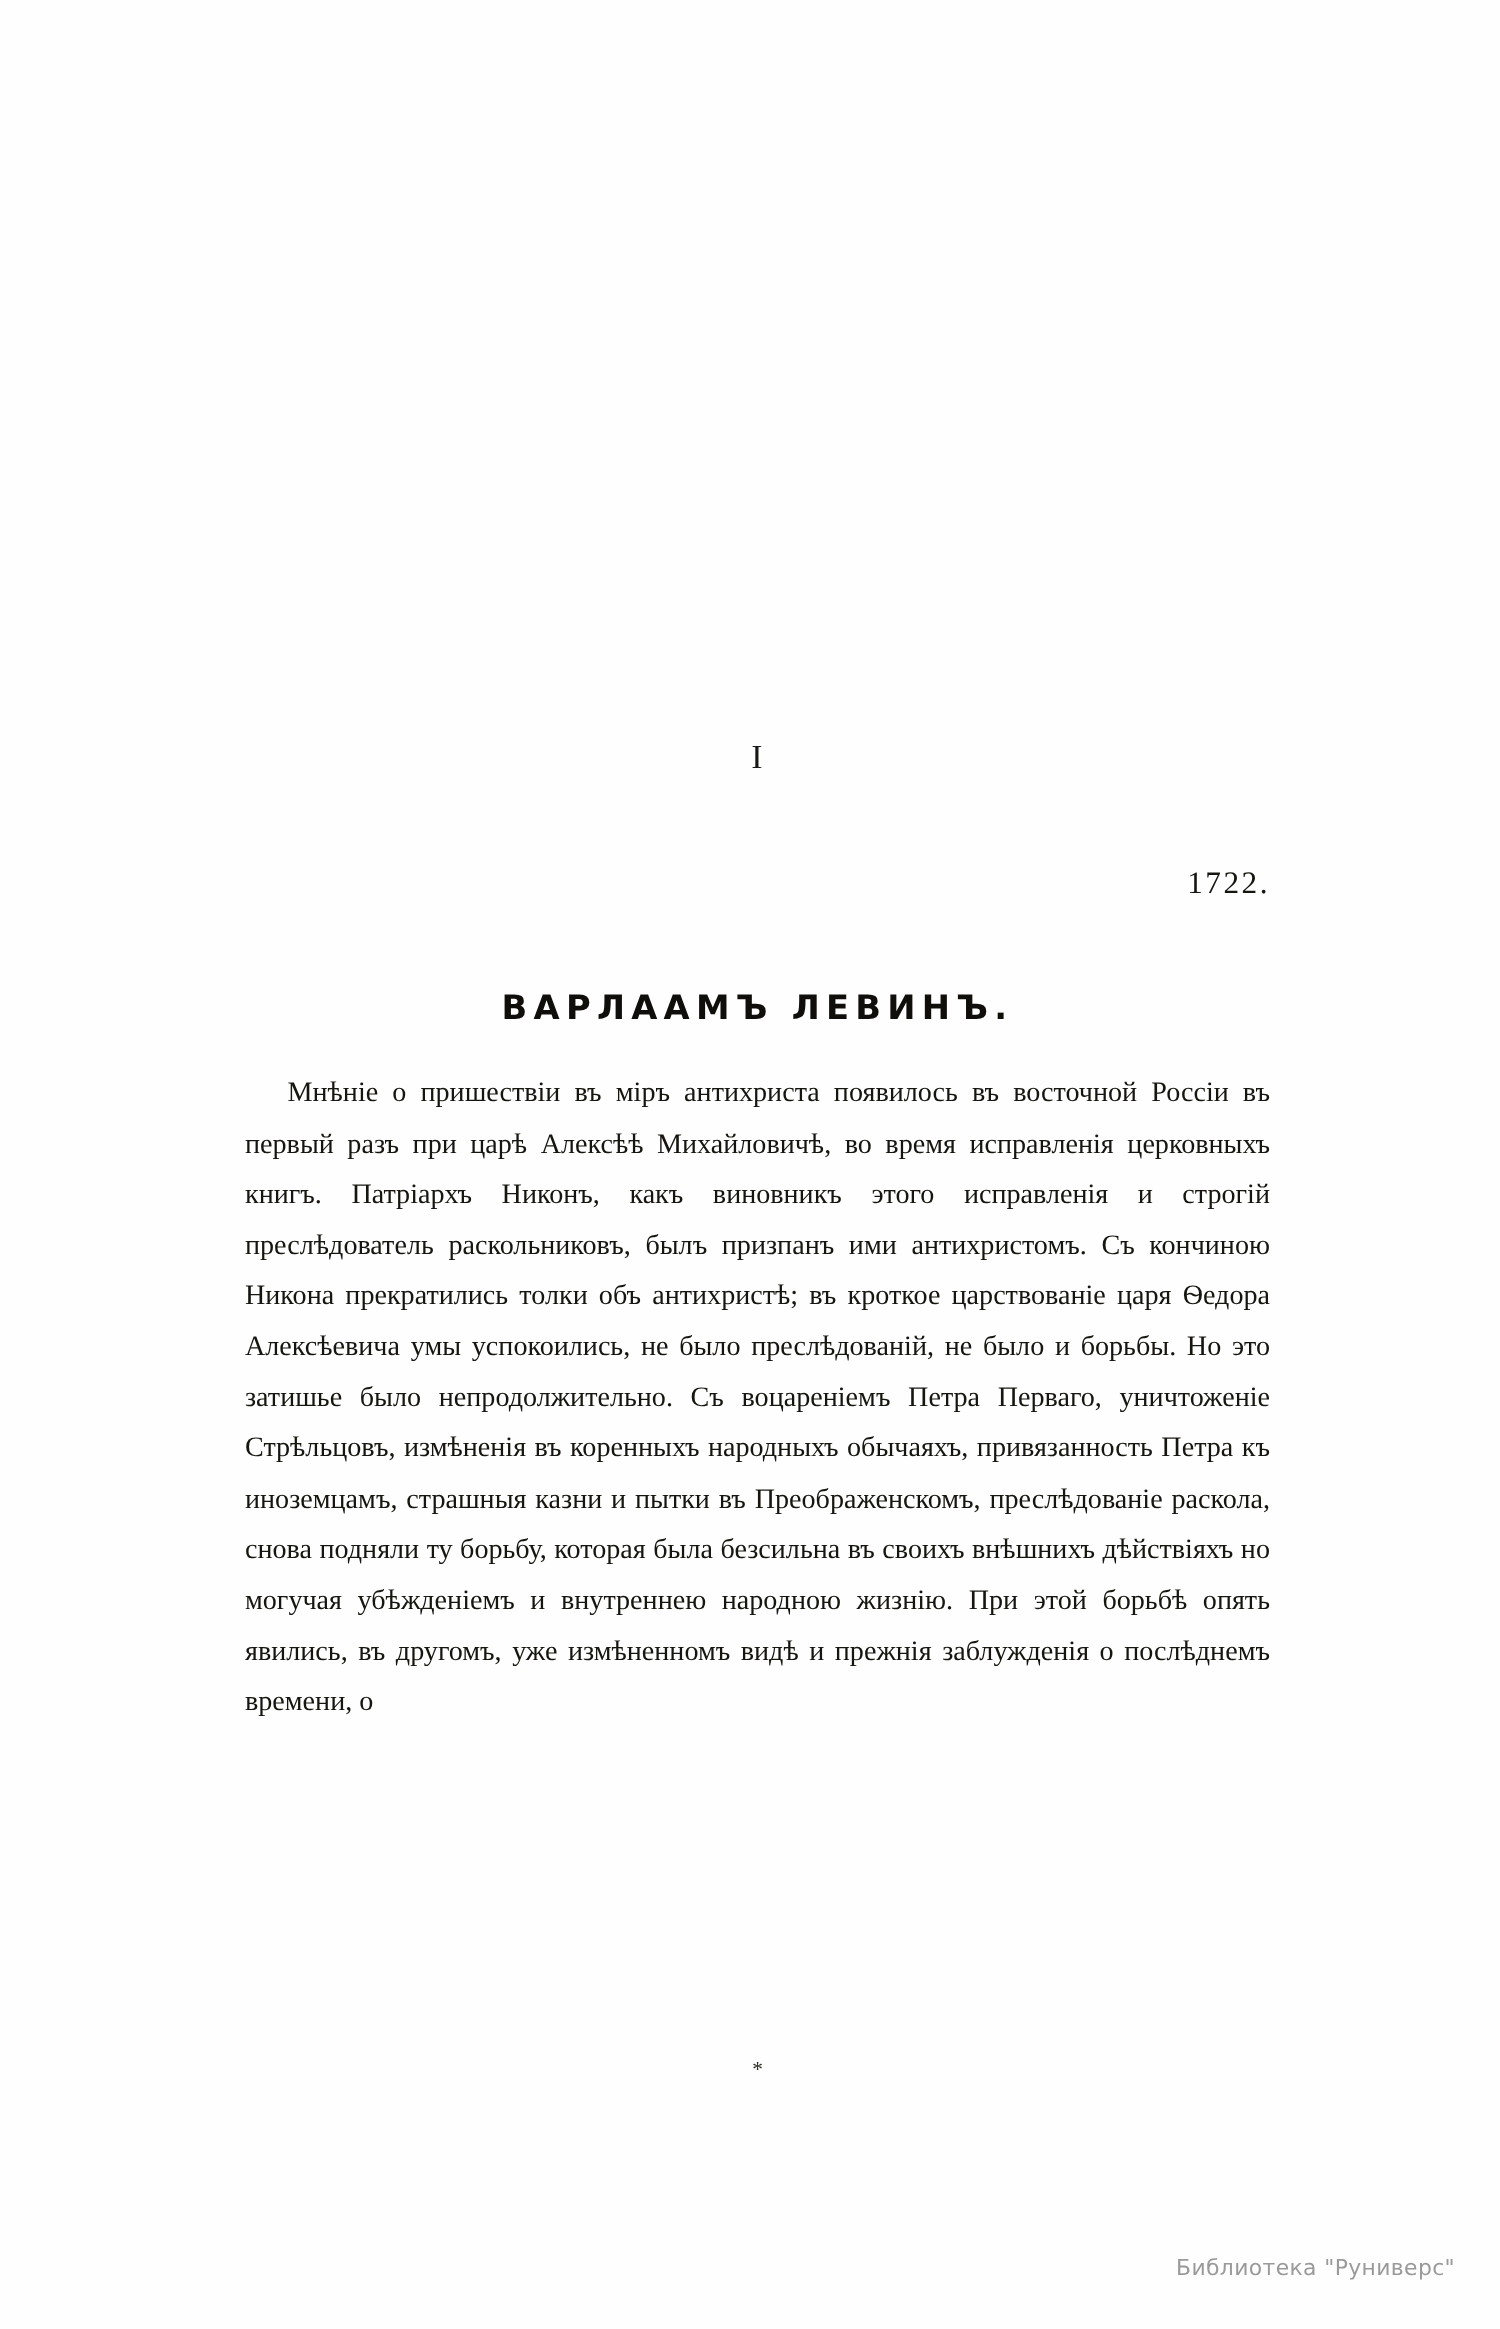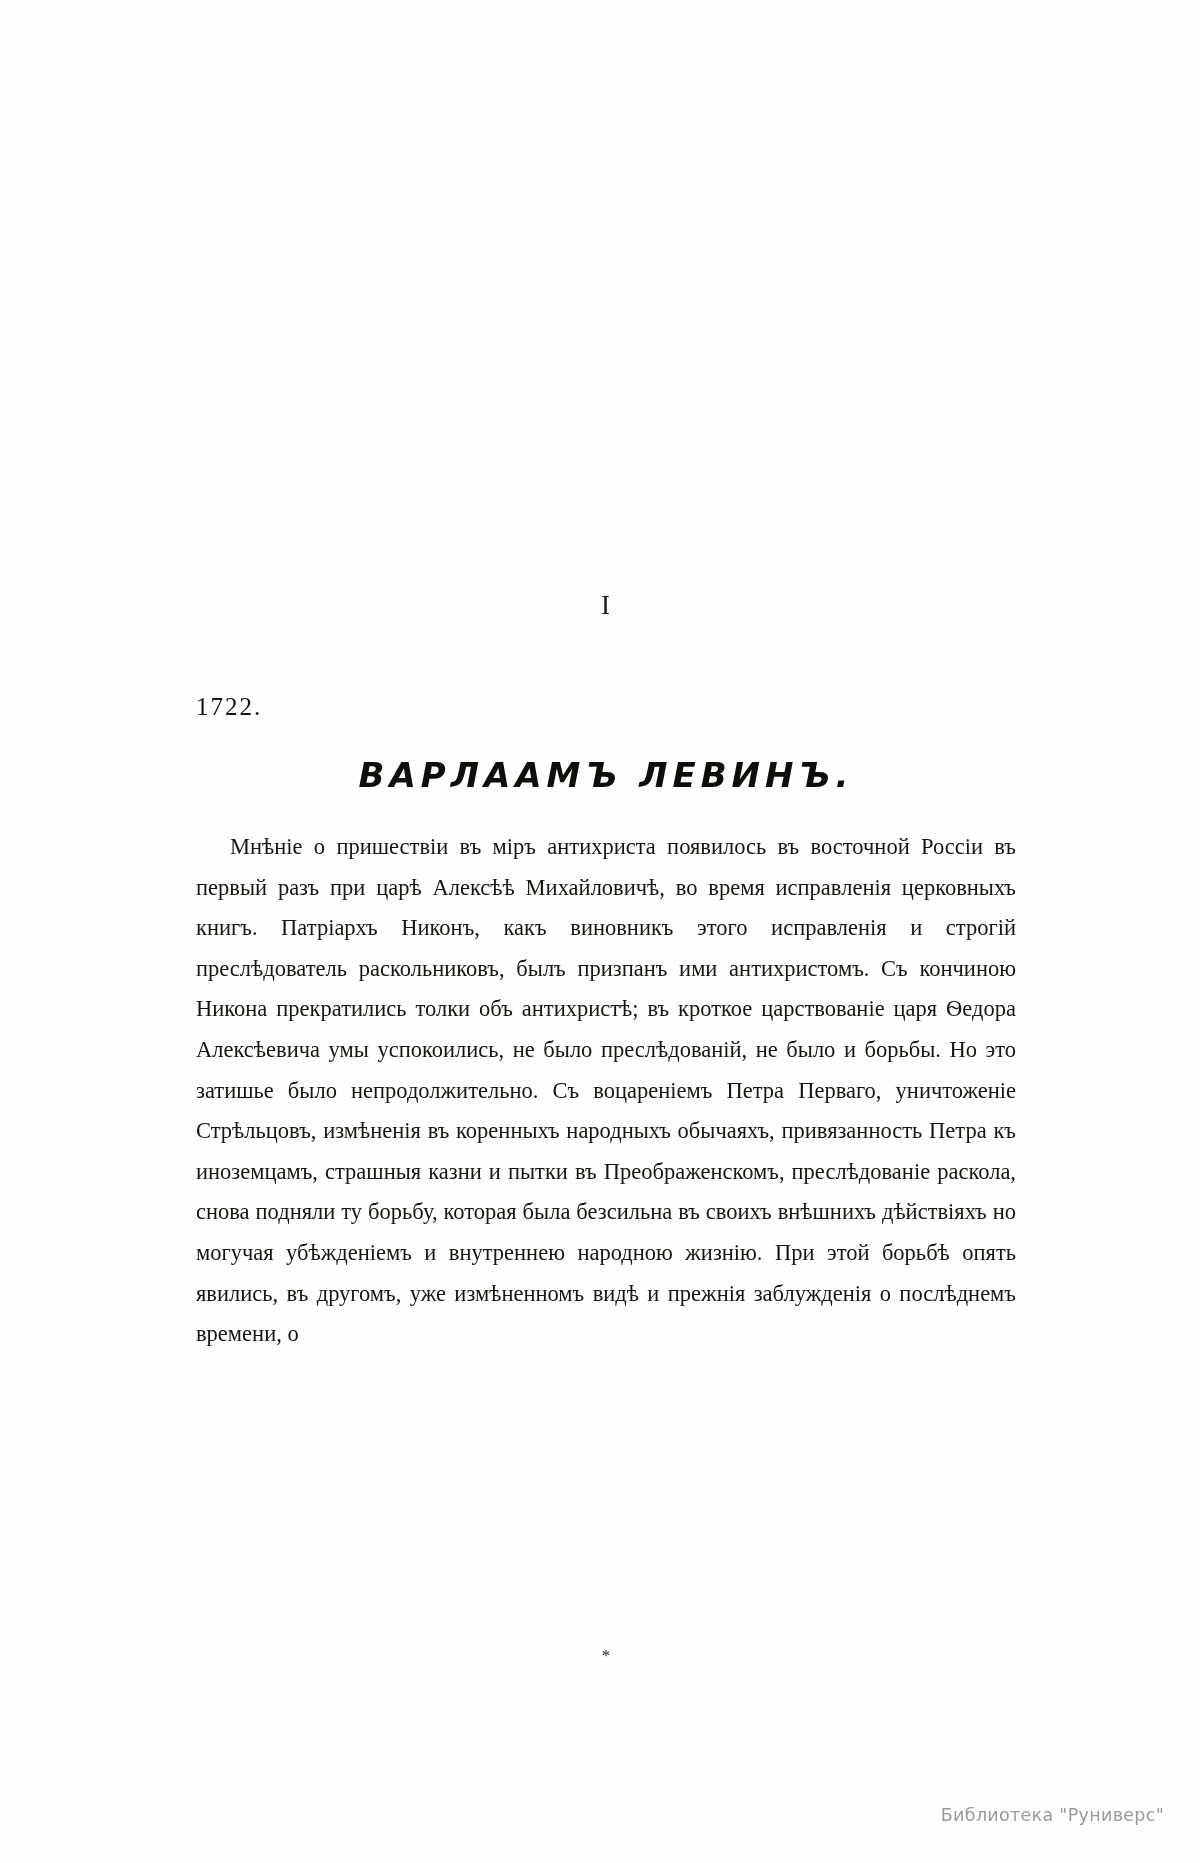--- a/index.html
+++ b/index.html
@@ -37,34 +37,33 @@
   .chapter-number {
     margin-top: 590px;
     text-align: center;
     font-size: 27px;
     letter-spacing: 1px;
     font-family: "Liberation Serif", serif;
     color: #1a1814;
   }
   .year {
     margin-top: 72px;
-    text-align: left;
+    text-align: right;
     font-size: 25px;
     letter-spacing: 2px;
     color: #16140f;
   }
   .title {
-    margin-top: 34px;
+    margin-top: 70px;
     text-align: center;
-    font-size: 34px;
+    font-size: 27px;
     font-weight: bold;
     letter-spacing: 5px;
     font-family: "DejaVu Sans", sans-serif;
     color: #100e0b;
-    font-style: italic;
   }
   .body-text {
     margin-top: 32px;
     font-size: 22.5px;
     line-height: 40.6px;
     text-align: justify;
     text-justify: inter-word;
     color: #17150f;
     hyphens: manual;
   }

